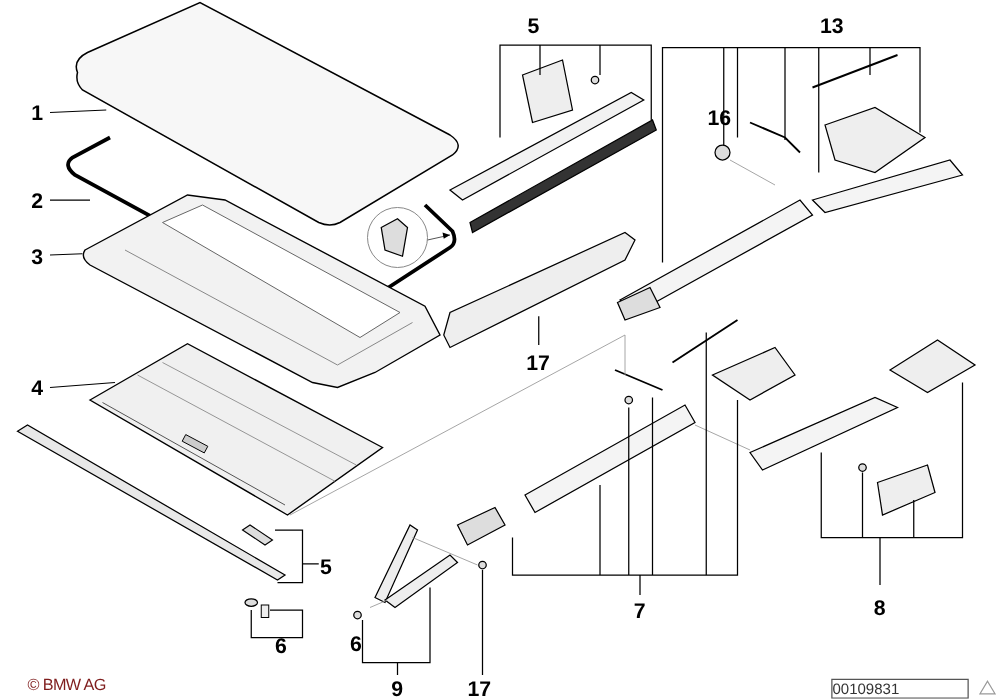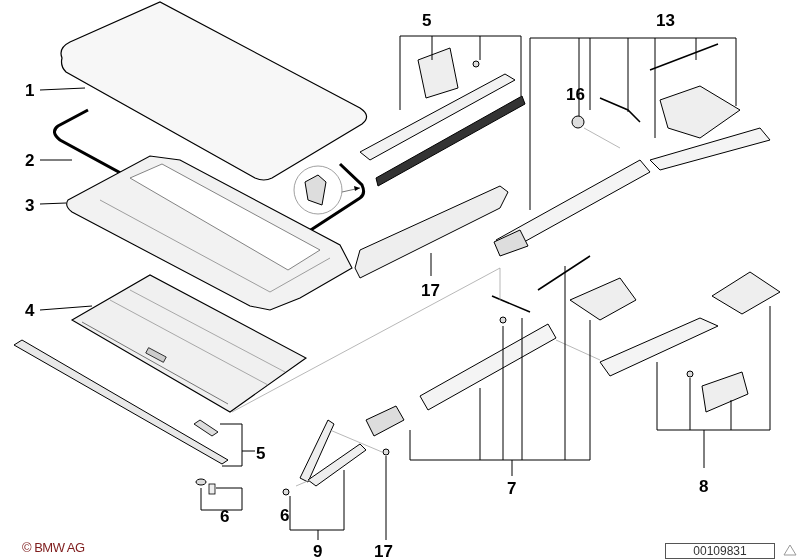--- a/index.html
+++ b/index.html
@@ -1,20 +1,20 @@
 <!DOCTYPE html>
 <html><head>
 <meta charset="utf-8">
 <style>
   html, body { margin:0; padding:0; background:#ffffff; }
   body { width:799px; height:559px; position:relative; overflow:hidden; font-family:"Liberation Sans", sans-serif; }
   #diagram { position:absolute; left:0; top:0; width:799px; height:559px; }
   .callout { position:absolute; font-family:"Liberation Sans", sans-serif; font-weight:bold; font-size:17px; color:#000; line-height:1; }
   .copyright { position:absolute; left:22px; top:540px; font-family:"Liberation Sans", sans-serif; font-size:13px; color:#7f1d1d; letter-spacing:-0.5px; }
-  .ref-box { position:absolute; left:665px; top:543px; width:108px; height:14px; border:1px solid #555; font-family:"Liberation Sans", sans-serif; font-size:12px; color:#333; text-align:center; line-height:14px; }
+  .ref-box { position:absolute; left:665px; top:543px; width:108px; height:14px; border:1px solid #555; font-family:"Liberation Sans", sans-serif; font-size:12px; color:#333; line-height:14px; }
   .ref-tri { position:absolute; left:783px; top:544px; }
 </style>
 </head>
 <body>
 
 <svg id="diagram" viewBox="0 0 799 559" xmlns="http://www.w3.org/2000/svg">
 
   <g>
     <path d="M62,58 Q58,48 70,42 L160,2 L360,108 Q372,116 362,124 L272,178 Q264,182 255,178 L66,72 Q60,66 62,58 Z" fill="#f7f7f7" stroke="#000" stroke-width="1.2"></path>
   </g>

